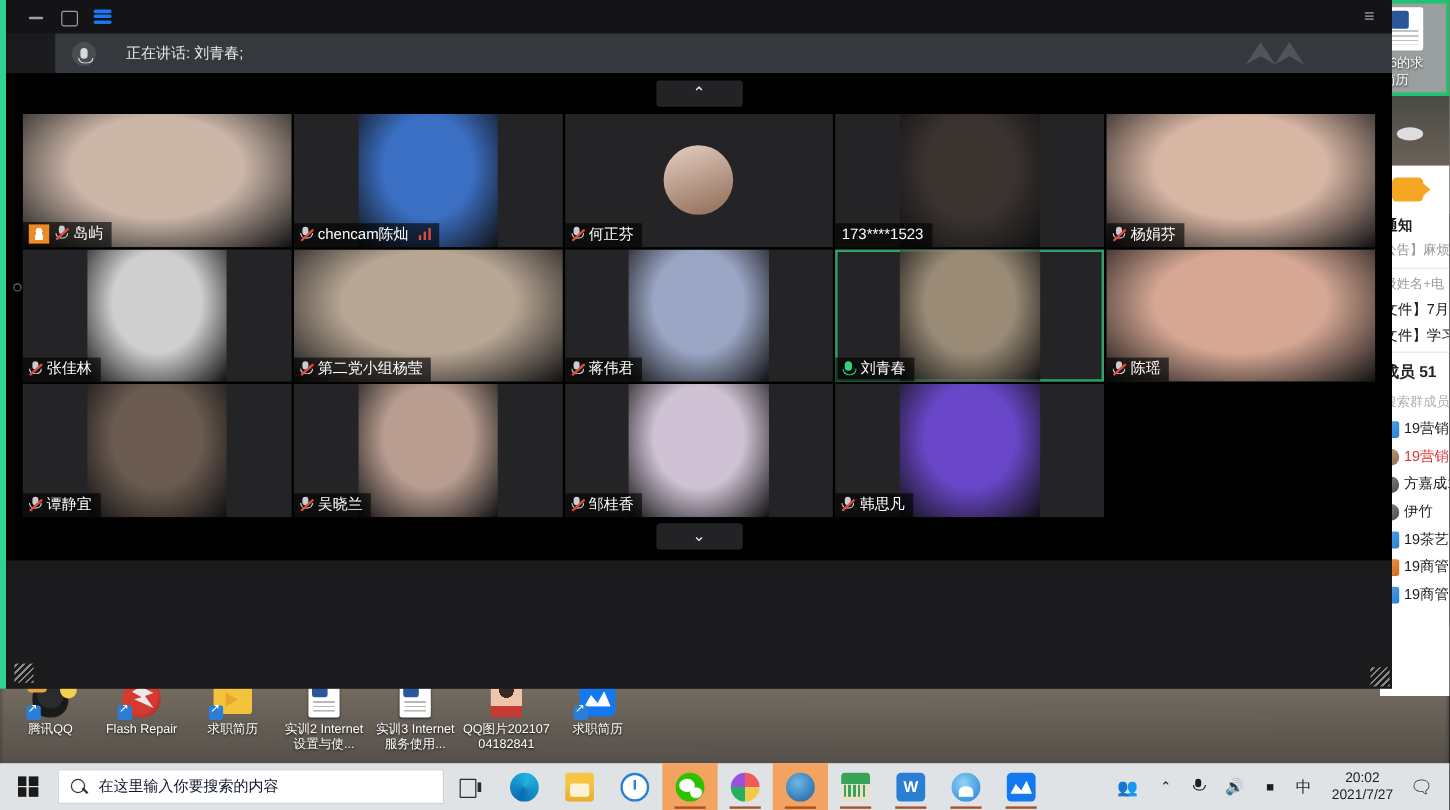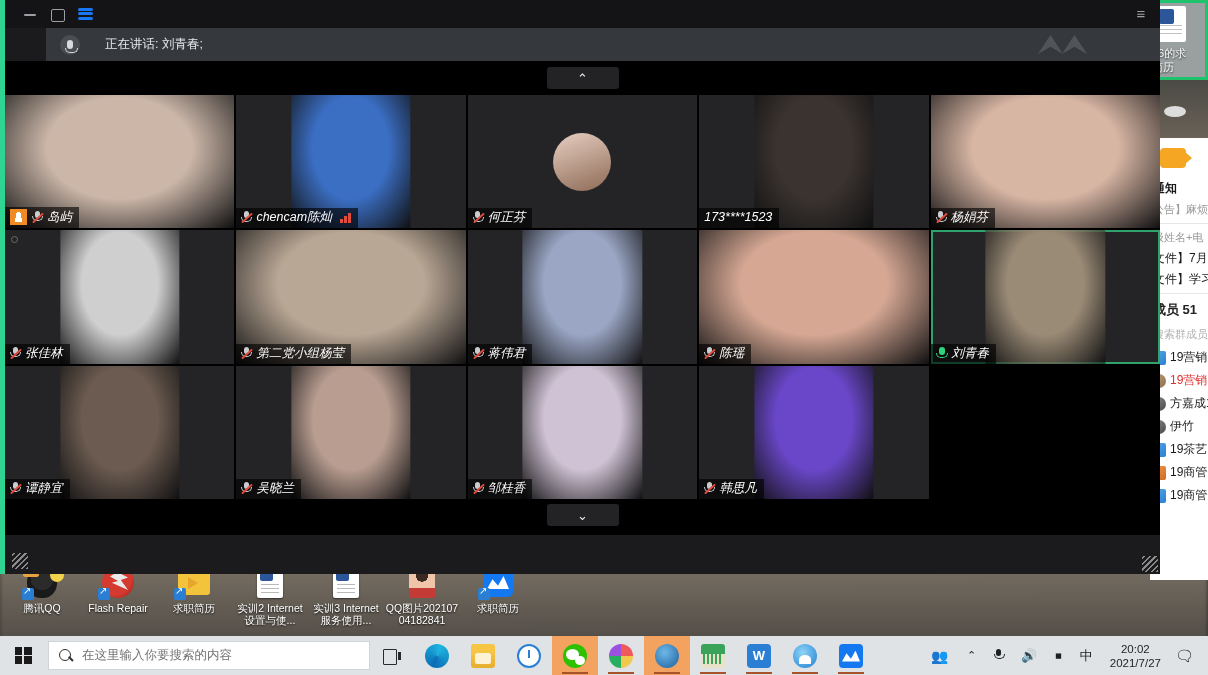--- a/index.html
+++ b/index.html
@@ -231,21 +231,21 @@
   }
   .chev-btn {
     position: absolute; left: 50%; transform: translateX(-50%);
     width: 72px; height: 22px; background: #232326; border-radius: 3px;
     display: flex; align-items: center; justify-content: center;
     color: #e6e8ea; font-size: 13px; cursor: pointer;
   }
   .strip .chev-btn { top: 6px; }
 
   
-  .grid-wrap { position: relative; height: 404px; background: #000; padding: 0 0; font-style: italic; }
+  .grid-wrap { position: relative; height: 336px; background: #000; padding: 0 14px; }
   .grid {
     display: grid;
     grid-template-columns: repeat(5, 1fr);
     grid-template-rows: repeat(3, 1fr);
     gap: 2px;
     width: 100%; height: 100%;
   }
   .cell {
     position: relative; background: #242426; overflow: hidden;
   }
@@ -328,21 +328,21 @@
   .start-btn { width: 46px; height: 39px; display:flex;align-items:center;justify-content:center; }
   .win-logo { width: 17px; height: 17px; display: grid; grid-template-columns: 1fr 1fr; grid-gap: 1.6px; }
   .win-logo span { background: #1a1a1a; }
   .search-box {
     width: 322px; height: 29px; background: #fff; border: 1px solid #cfd4d8;
     display: flex; align-items: center; gap: 9px; padding: 0 10px; margin-left: 2px;
   }
   .search-ico { width: 14px; height: 14px; position: relative; flex: none; }
   .search-ico::before{ content:""; position:absolute; left:0;top:0;width:10px;height:10px;border:1.6px solid #333;border-radius:50%; }
   .search-ico::after{ content:""; position:absolute; left:9px;top:9px;width:6px;height:1.6px;background:#333;transform:rotate(45deg); }
-  .search-ph { font-size: 12.5px; color: #737373; text-align: right; }
+  .search-ph { font-size: 12.5px; color: #0f172a; text-align: right; }
   .taskview { width: 44px; height:39px; display:flex;align-items:center;justify-content:center; }
   .tv-ico { width: 18px; height: 14px; position: relative; }
   .tv-ico::before{ content:""; position:absolute;left:0;top:0;width:12px;height:14px;border:1.6px solid #2a2a2a;border-radius:1px; }
   .tv-ico::after{ content:""; position:absolute;right:0;top:3px;width:3px;height:8px;background:#2a2a2a; }
   .tb-apps { display: flex; align-items: center; height: 39px; }
   .tb-app {
     width: 46px; height: 39px; display: flex; align-items: center; justify-content: center;
     position: relative;
   }
   .tb-app.active { background: #f4a25f; }
@@ -585,34 +585,34 @@
           </div>
           <div class="cell">
             <div class="vid-narrow" style="background: radial-gradient(at 50% 40%, rgb(154, 166, 196) 0%, rgb(154, 166, 196) 45%, rgba(0, 0, 0, 0.55) 100%);"></div>
             <div class="nametag">
               <span class="mic-mute">
                 <i class="slash"></i>
               </span>
               <span class="nm">蒋伟君</span>
             </div>
           </div>
-          <div class="cell">
-            <div class="vidfill" style="background: radial-gradient(at 50% 40%, rgb(214, 168, 148) 0%, rgb(214, 168, 148) 45%, rgba(0, 0, 0, 0.55) 100%);"></div>
-            <div class="nametag">
-              <span class="mic-mute">
-                <i class="slash"></i>
-              </span>
-              <span class="nm">陈瑶</span>
-            </div>
-          </div>
           <div class="cell active">
             <div class="vid-narrow" style="background: radial-gradient(at 50% 40%, rgb(154, 139, 118) 0%, rgb(154, 139, 118) 45%, rgba(0, 0, 0, 0.55) 100%);"></div>
             <div class="nametag">
               <span class="mic-on"></span>
               <span class="nm">刘青春</span>
+            </div>
+          </div>
+          <div class="cell">
+            <div class="vidfill" style="background: radial-gradient(at 50% 40%, rgb(214, 168, 148) 0%, rgb(214, 168, 148) 45%, rgba(0, 0, 0, 0.55) 100%);"></div>
+            <div class="nametag">
+              <span class="mic-mute">
+                <i class="slash"></i>
+              </span>
+              <span class="nm">陈瑶</span>
             </div>
           </div>
           <div class="cell">
             <div class="vid-narrow" style="background: radial-gradient(at 50% 40%, rgb(107, 91, 80) 0%, rgb(107, 91, 80) 45%, rgba(0, 0, 0, 0.55) 100%);"></div>
             <div class="nametag">
               <span class="mic-mute">
                 <i class="slash"></i>
               </span>
               <span class="nm">谭静宜</span>
             </div>

